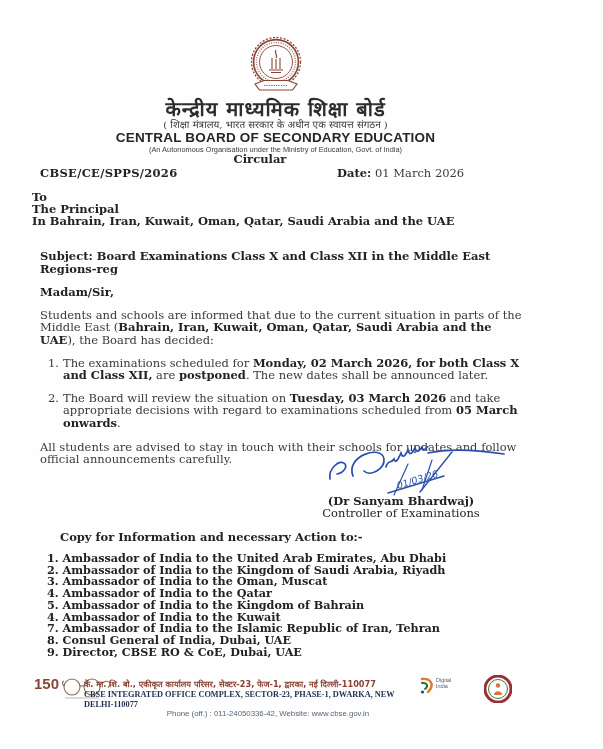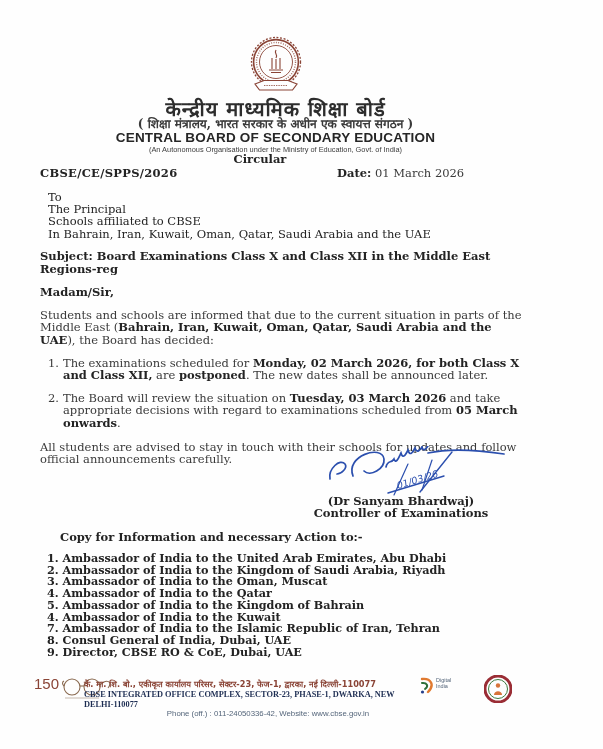--- a/index.html
+++ b/index.html
@@ -9,54 +9,54 @@
     font-family:"DejaVu Serif", serif;
     font-size:11.5px;line-height:12.4px;
   }
   .abs{position:absolute;}
   b,strong{color:#232323;}
 
   
   .header{left:12px;top:36px;width:527px;text-align:center;}
   .emblem{display:block;margin:0 auto;}
   .h-hindi{font-size:20px;line-height:22px;font-weight:bold;color:#2d2d2d;letter-spacing:1px;}
-  .h-hindi-sub{font-size:12px;line-height:9px;font-weight:bold;color:#3a3a3a;}
+  .h-hindi-sub{font-size:10px;line-height:9px;font-weight:normal;color:#3a3a3a;}
   .h-eng{font-family:"Liberation Sans",sans-serif;font-size:13.5px;line-height:15px;font-weight:bold;color:#262626;letter-spacing:.2px;margin-top:1px;}
   .h-eng-sub{font-family:"Liberation Sans",sans-serif;font-size:7.4px;line-height:9px;color:#3c3c3c;}
 
   
   .circular{left:0;top:153px;width:520px;text-align:center;font-weight:bold;color:#232323;}
   .ref{left:40px;top:167px;font-weight:bold;color:#232323;letter-spacing:.3px;}
   .date{left:337px;top:167px;}
   .date .lbl{font-weight:bold;color:#232323;}
 
   
-  .recipient{left:48px;top:191px;font-weight:normal;color:#232323;line-height:12.2px;}
+  .recipient{left:32px;top:191px;font-weight:bold;color:#232323;line-height:12.2px;}
   .subject{left:40px;top:250px;width:460px;font-weight:bold;color:#232323;line-height:12.6px;}
   .salutation{left:40px;top:286px;font-weight:bold;color:#232323;}
   .para1{left:40px;top:309px;width:487px;}
   .olist{left:48px;top:357px;width:490px;}
   .oitem{display:flex;margin-bottom:10px;}
   .onum{width:15px;flex:0 0 15px;}
   .otext{width:470px;}
   .para2{left:40px;top:441px;width:478px;}
 
   
   .signature{left:306px;top:446px;width:190px;text-align:center;}
   .sig-svg{display:block;margin-left:14px;}
   .sig-name{font-weight:bold;color:#232323;margin-top:-1px;}
-  .sig-title{font-weight:bold;color:#232323;}
+  .sig-title{font-weight:normal;color:#232323;}
 
   
   .copy-head{left:40px;top:531px;font-weight:bold;color:#232323;margin-left:20px;}
   .copy-list{left:47px;top:553px;font-weight:bold;color:#232323;line-height:11.7px;font-size:11.2px;}
 
   
   .f-gandhi{left:34px;top:676px;width:84px;height:30px;}
-  .f-150{font-family:"Liberation Sans",sans-serif;font-weight:normal;color:#8a4436;font-size:15px;line-height:15px;float:left;}
+  .f-150{font-family:"Liberation Sans",sans-serif;font-weight:bold;color:#8a4436;font-size:15px;line-height:15px;float:left;}
   .f-addr{left:84px;top:680px;width:312px;text-align:left;}
   .f-addr-hi{font-size:8.2px;line-height:9.5px;color:#8a4436;font-weight:bold;font-family:"DejaVu Sans",sans-serif;}
   .f-addr-en{font-family:Liberation Serif, serif;font-size:8.3px;line-height:10px;font-weight:bold;color:#1d2d52;}
   .f-phone{left:112px;top:708px;width:312px;text-align:center;font-family:"Liberation Sans",sans-serif;font-size:7.8px;color:#54657a;}
   .f-di{left:418px;top:677px;width:46px;height:26px;}
   .f-di-txt{font-family:"Liberation Sans",sans-serif;font-size:5.5px;color:#54657a;line-height:6px;}
   .f-badge{left:484px;top:675px;}
 </style>
 </head>
 <body>
@@ -83,21 +83,20 @@
   <div class="h-eng-sub">(An Autonomous Organisation under the Ministry of Education, Govt. of India)</div>
 </div>
 
 <div class="abs circular">Circular</div>
 <div class="abs ref">CBSE/CE/SPPS/2026</div>
 <div class="abs date"><span class="lbl">Date:</span><span> 01 March 2026</span></div>
 
 <div class="abs recipient">
   <div>To</div>
   <div>The Principal</div>
-  <div>Schools affiliated to CBSE</div>
   <div>In Bahrain, Iran, Kuwait, Oman, Qatar, Saudi Arabia and the UAE</div>
 </div>
 
 <div class="abs subject">Subject: Board Examinations Class X and Class XII in the Middle East Regions-reg</div>
 <div class="abs salutation">Madam/Sir,</div>
 
 <div class="abs para1"><span>Students and schools are informed that due to the current situation in parts of the Middle East (</span><b>Bahrain, Iran, Kuwait, Oman, Qatar, Saudi Arabia and the UAE</b><span>), the Board has decided:</span></div>
 
 <div class="abs olist">
   <div class="oitem">

